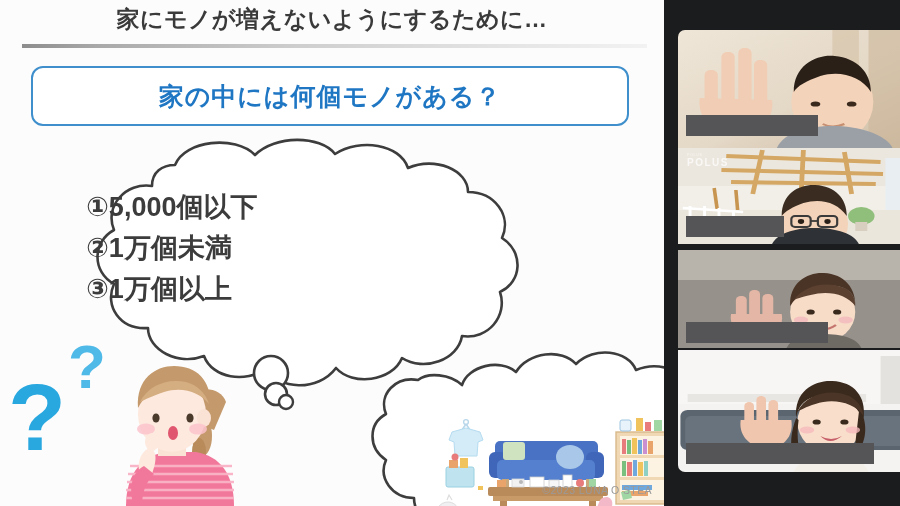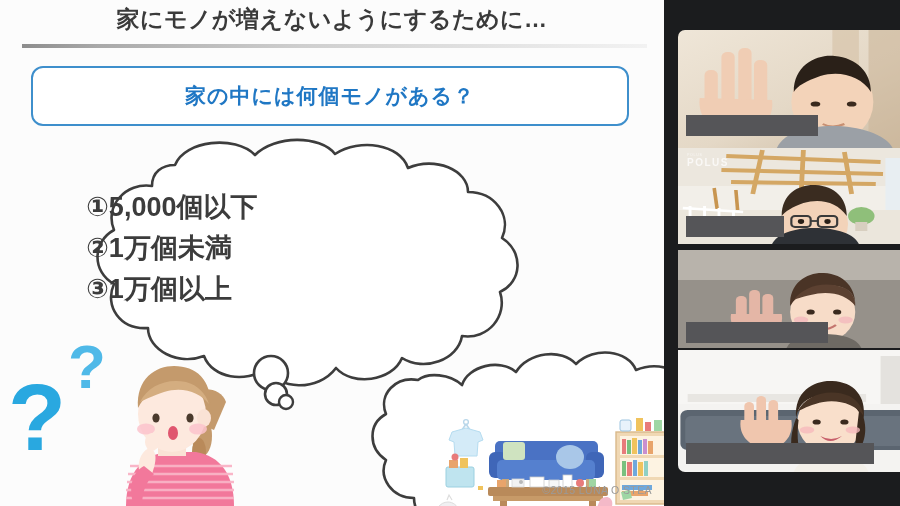--- a/index.html
+++ b/index.html
@@ -54,21 +54,21 @@
     width: 598px; height: 60px;
     border: 2.5px solid #3e8fcc;
     border-radius: 12px;
     background: #ffffff;
     box-sizing: border-box;
     display: flex;
     align-items: center;
     justify-content: center;
   }
   #question-box-text {
-    font-size: 21px;
+    font-size: 25px;
     font-weight: bold;
     color: #1f77c4;
     letter-spacing: 1px;
     white-space: nowrap;
   }
 
   
   #art-layer {
     position: absolute;
     left: 0; top: 130px;
@@ -335,21 +335,21 @@
           <ellipse cx="173" cy="303" rx="5" ry="7" fill="#e0566f"></ellipse>
 
           <path d="M150 318 C142 320, 136 332, 140 344 L152 344 C156 332, 158 322, 150 318 Z" fill="#fde9de"></path>
           <ellipse cx="152" cy="312" rx="7" ry="9" fill="#fde9de"></ellipse>
 
           <path d="M134 376 C128 358, 132 342, 144 336 L154 344 C146 352, 142 362, 142 376 Z" fill="#f2789b"></path>
         </g>
       </svg>
     </div>
 
-    <div id="copyright">©2015 LUNA O STEA</div>
+    <div id="copyright">©2023 LUNA O STEA</div>
   </div>
 
   <div id="video-panel">
 
     <div class="vtile rounded-top" style="top:30px; height:118px;">
       <svg class="vbg" viewBox="0 0 204 118" preserveAspectRatio="none">
         <defs>
           <linearGradient id="bg1" x1="0" y1="0" x2="1" y2="1">
             <stop offset="0%" stop-color="#efe6d8"></stop>
             <stop offset="55%" stop-color="#e4d8c6"></stop>

